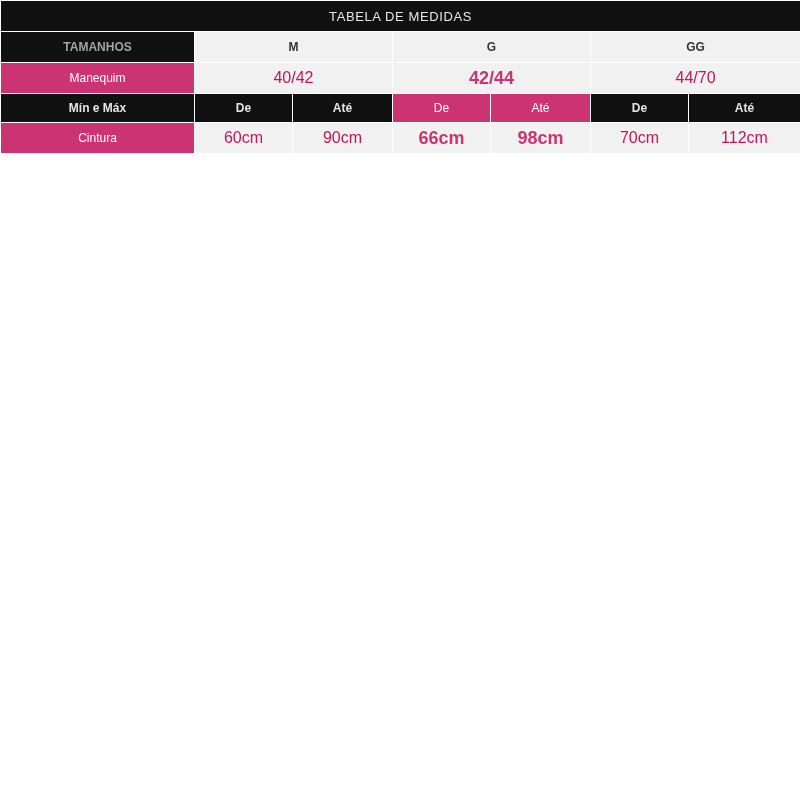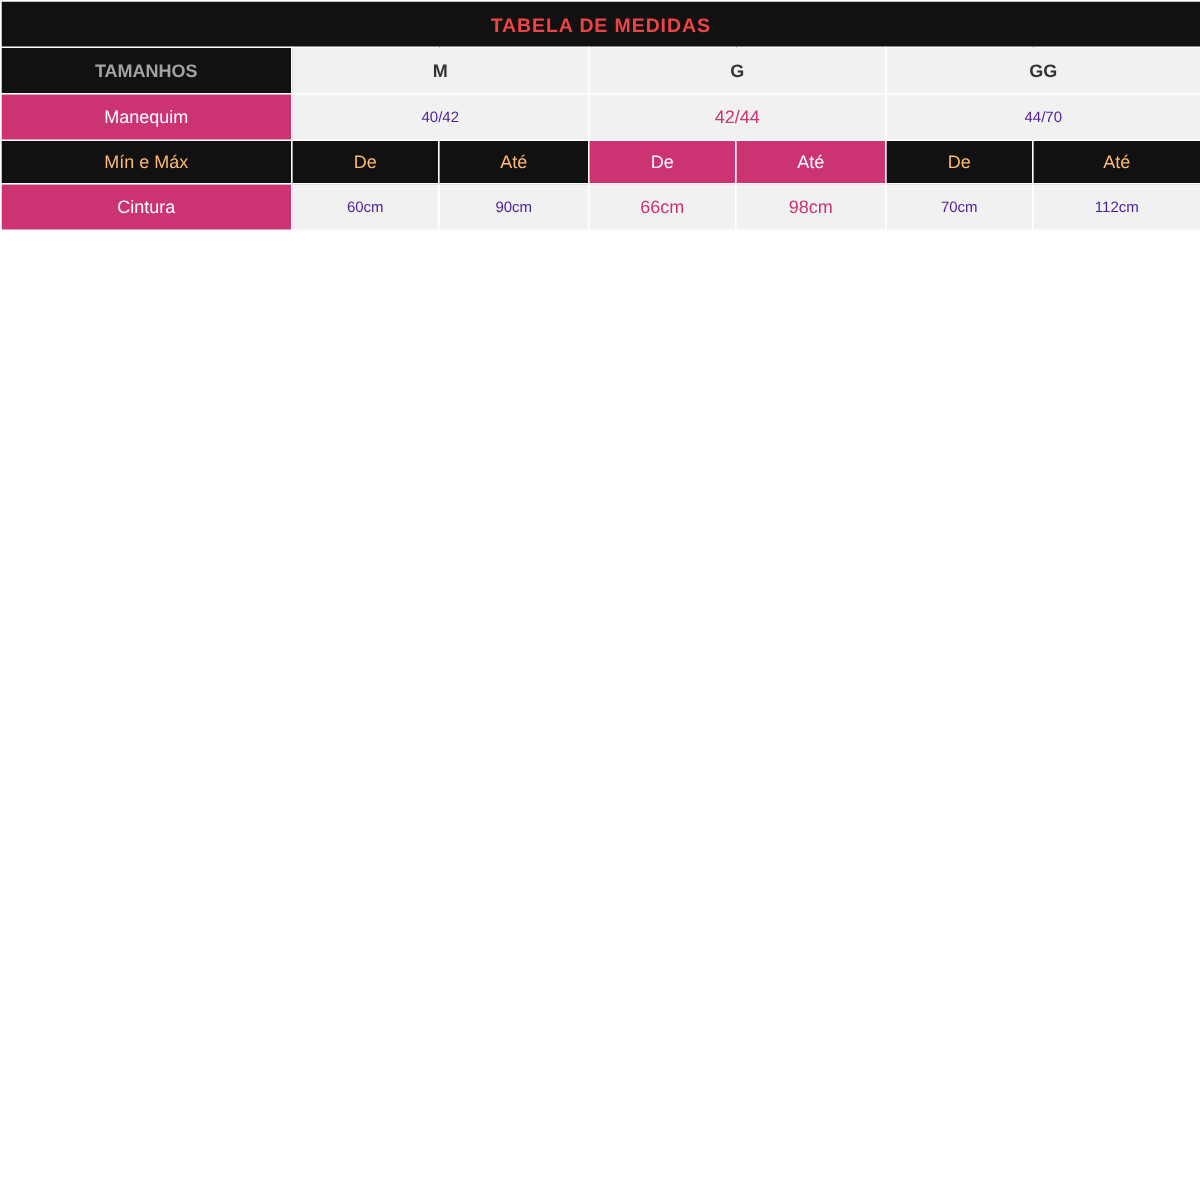--- a/index.html
+++ b/index.html
@@ -37,54 +37,54 @@
 
   
   .c-dark {
     background: #111111;
     color: #a3a3a3;
     font-size: 12px;
     font-weight: bold;
   }
   .c-dark-norm {
     background: #111111;
-    color: #fdba74;
+    color: #e5e5e5;
     font-size: 12px;
-    font-weight: normal;
+    font-weight: bold;
   }
   .c-pink {
     background: #cc3372;
     color: #ffffff;
     font-size: 12px;
     font-weight: normal;
   }
   .c-light {
     background: #f1f1f1;
-    color: #4c1d95;
-    font-size: 10px;
+    color: #be185d;
+    font-size: 16px;
     font-weight: normal;
   }
   .c-light-b {
     background: #f1f1f1;
     color: #333333;
     font-size: 12px;
     font-weight: bold;
   }
   .c-light-pinktext {
     background: #f1f1f1;
     color: #cc3372;
-    font-size: 12px;
-    font-weight: normal;
+    font-size: 18px;
+    font-weight: bold;
   }
 
   .title-cell {
     background: #111111;
-    color: #ef4444;
+    color: #e5e5e5;
     font-size: 13px;
-    font-weight: bold;
+    font-weight: normal;
     letter-spacing: 0.6px;
   }
 
   .table-wrap {
     width: 800px;
   }
 </style>
 </head>
 <body>
 

